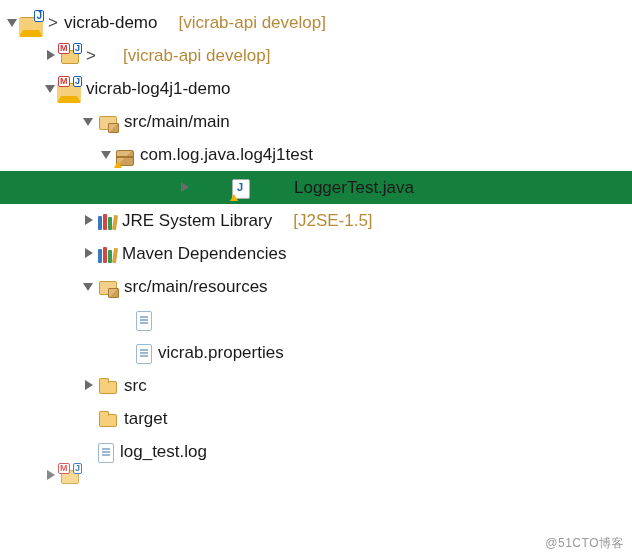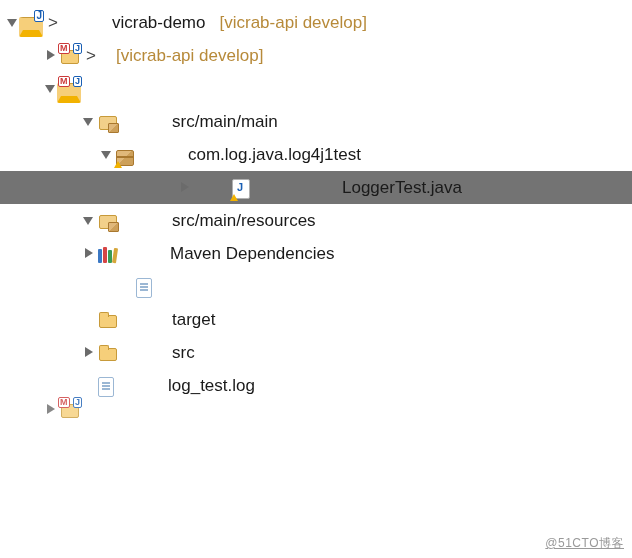--- a/index.html
+++ b/index.html
@@ -17,21 +17,21 @@
     padding-top: 6px;
   }
   .row {
     display: flex;
     align-items: center;
     height: 33px;
     white-space: nowrap;
     padding-right: 8px;
   }
   .row.selected {
-    background: #737373;
+    background: #15803d;
     gap: 38px;
   }
   .indent {
     flex: 0 0 auto;
   }
   .arrow {
     width: 16px;
     height: 16px;
     flex: 0 0 auto;
     position: relative;
@@ -59,34 +59,32 @@
     flex: 0 0 auto;
     margin-right: 6px;
     position: relative;
   }
   .gt {
     color: #444;
     margin-right: 6px;
   }
   .label {
     color: #1a1a1a;
-    margin-left: 48px;
   }
   .hint {
     color: #b78a3a;
-    margin-left: 14px;
+    margin-left: 21px;
   }
   .watermark {
     position: absolute;
     right: 8px;
     bottom: 6px;
     font-size: 12px;
     color: #999;
     letter-spacing: 0.5px;
-    text-decoration: underline;
   }
 
   
 
   
   .ico-proj-java::before {
     content: "";
     position: absolute;
     left: 1px; top: 4px; width: 16px; height: 12px;
     background: #f6cf7a;
@@ -281,20 +279,21 @@
     <span class="gt">&gt;</span>
     <span class="hint">[vicrab-api develop]</span>
   </div>
 
   <div class="row">
     <span class="indent" style="width:42px"></span>
     <span class="arrow expanded"></span>
     <span class="icon ico-proj-maven warn">
         <span class="badge-j">J</span>
       </span>
+    <span class="label">vicrab-log4j1-demo</span>
   </div>
 
   <div class="row">
     <span class="indent" style="width:80px"></span>
     <span class="arrow expanded"></span>
     <span class="icon ico-srcfolder warn"></span>
     <span class="label">src/main/main</span>
   </div>
 
   <div class="row">
@@ -305,60 +304,77 @@
   </div>
 
   <div class="row selected">
     <span class="indent" style="width:138px"></span>
     <span class="arrow collapsed"></span>
     <span class="icon ico-java warn"></span>
     <span class="label">LoggerTest.java</span>
   </div>
 
 
-
-  <div class="row">
-    <span class="indent" style="width:80px"></span>
-    <span class="arrow expanded"></span>
-    <span class="icon ico-srcfolder"></span>
-    <span class="label">src/main/resources</span>
+  <div class="row">
+    <span class="indent" style="width:80px"></span>
+    <span class="arrow collapsed"></span>
+    <span class="icon ico-lib">
+      <span class="b1"></span>
+        <span class="b2"></span>
+        <span class="b3"></span>
+        <span class="b4"></span>
+    </span>
+    <span class="label">JRE System Library</span>
+    <span class="hint">[J2SE-1.5]</span>
   </div>
 
   <div class="row">
     <span class="indent" style="width:80px"></span>
     <span class="arrow collapsed"></span>
     <span class="icon ico-lib">
       <span class="b1"></span>
         <span class="b2"></span>
         <span class="b3"></span>
         <span class="b4"></span>
     </span>
     <span class="label">Maven Dependencies</span>
   </div>
 
   <div class="row">
+    <span class="indent" style="width:80px"></span>
+    <span class="arrow expanded"></span>
+    <span class="icon ico-srcfolder"></span>
+    <span class="label">src/main/resources</span>
+  </div>
+
+  <div class="row">
     <span class="indent" style="width:136px"></span>
     <span class="icon ico-file"></span>
   </div>
 
+  <div class="row">
+    <span class="indent" style="width:136px"></span>
+    <span class="icon ico-file"></span>
+    <span class="label">vicrab.properties</span>
+  </div>
+
+  <div class="row">
+    <span class="indent" style="width:80px"></span>
+    <span class="arrow collapsed"></span>
+    <span class="icon ico-folder warn"></span>
+    <span class="label">src</span>
+  </div>
 
   <div class="row">
     <span class="indent" style="width:98px"></span>
     <span class="icon ico-folder"></span>
     <span class="label">target</span>
   </div>
 
   <div class="row">
-    <span class="indent" style="width:80px"></span>
-    <span class="arrow collapsed"></span>
-    <span class="icon ico-folder warn"></span>
-    <span class="label">src</span>
-  </div>
-
-  <div class="row">
     <span class="indent" style="width:98px"></span>
     <span class="icon ico-file"></span>
     <span class="label">log_test.log</span>
   </div>
 
 
   <div class="row" style="height:16px; opacity:.8">
     <span class="indent" style="width:42px"></span>
     <span class="arrow collapsed"></span>
     <span class="icon ico-proj-maven">

